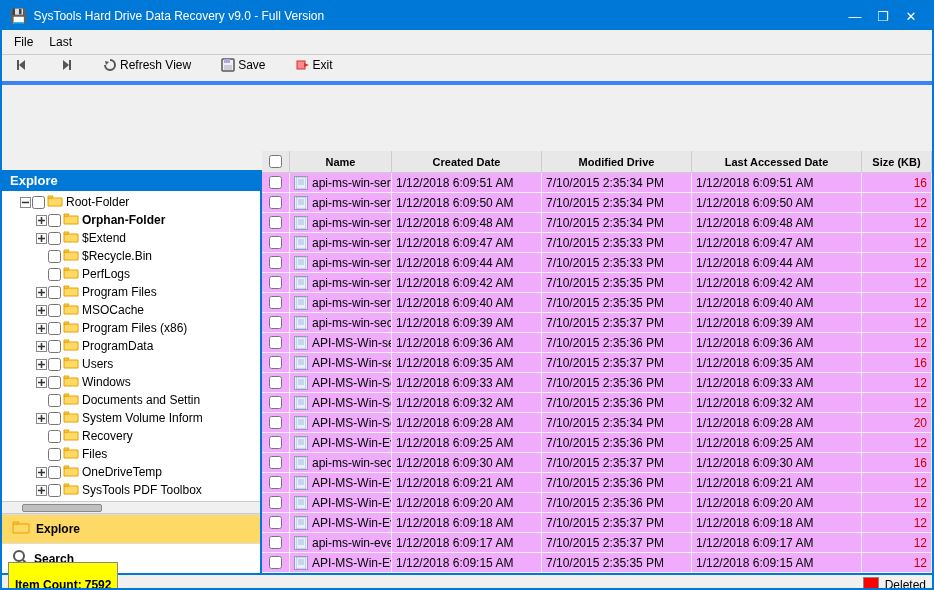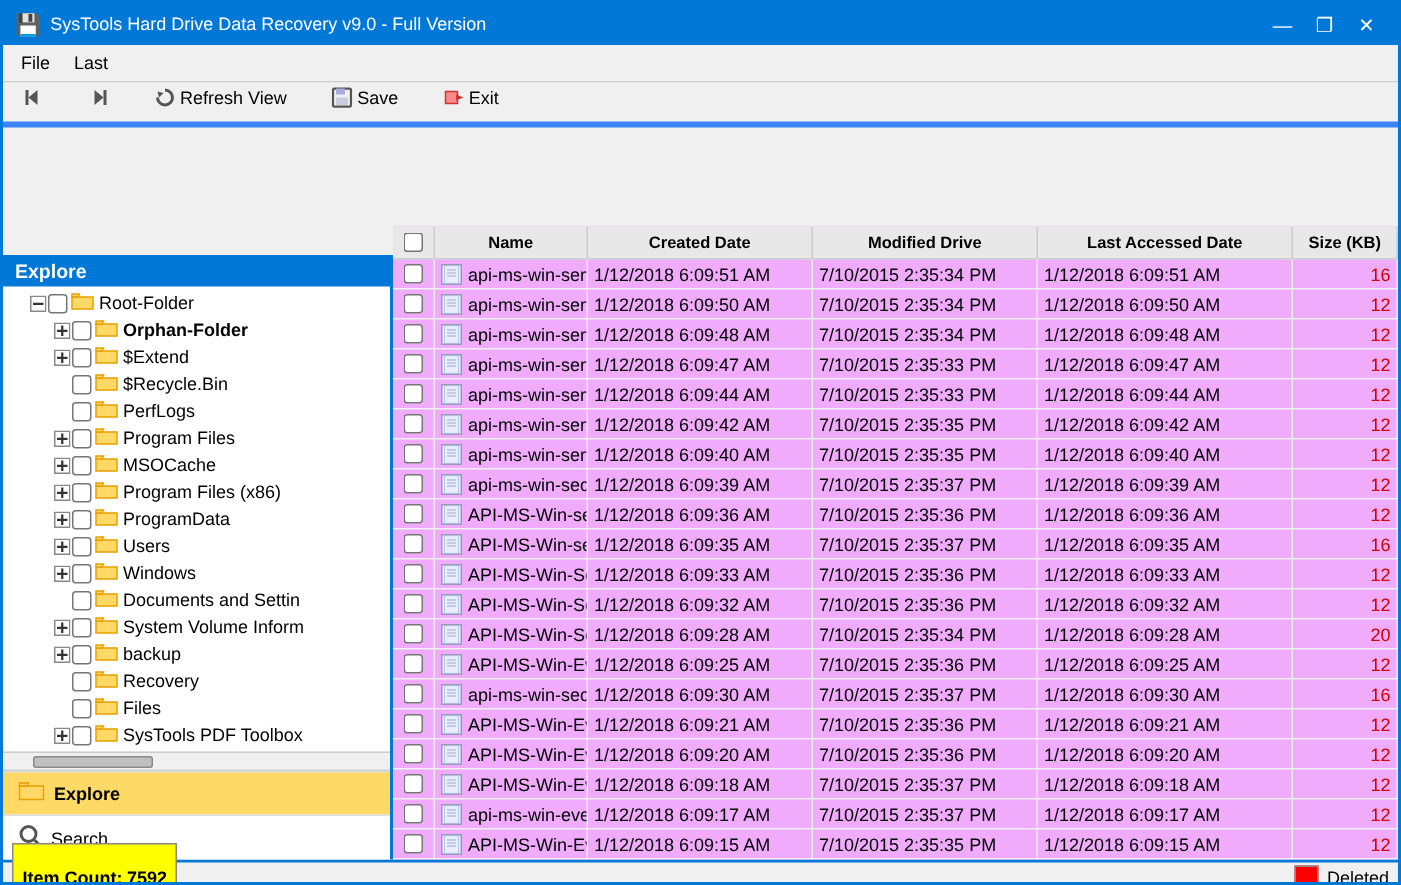--- a/index.html
+++ b/index.html
@@ -93,20 +93,21 @@
       flex-direction: column;
       border-top: 1px solid #ccc;
     }
     .tab-item {
       display: flex;
       align-items: center;
       gap: 6px;
       padding: 5px 10px;
       cursor: pointer;
       border-top: 1px solid #ddd;
+      font-weight: bold;
     }
     .tab-item.active { background: #ffd966; font-weight: bold; }
 
     
     .panel-hscroll {
       height: 12px;
       background: #f0f0f0;
       border-top: 1px solid #ccc;
       display: flex;
       align-items: center;
@@ -453,55 +454,55 @@
           <input type="checkbox" class="tree-checkbox" style="">
           <span style="margin-right: 3px;"><svg width="16" height="13" viewBox="0 0 16 13">
               <path d="M1,4 L1,12 L15,12 L15,4 Z" fill="#FFD966" stroke="#E8A000" stroke-width="1"></path>
               <path d="M1,4 L5,4 L6,2 L1,2 Z" fill="#FFD966" stroke="#E8A000" stroke-width="1"></path>
             </svg></span>
           <span>System Volume Inform</span>
         </div>
         <div class="tree-item">
           <span class="tree-indent"></span>
           <span class="tree-indent"></span>
-          <span class="tree-expander">
-            <svg width="11" height="11" viewBox="0 0 11 11">
-              <rect x="0.5" y="0.5" width="10" height="10" fill="white" stroke="#888"></rect>
-              <line x1="5.5" y1="2" x2="5.5" y2="9" stroke="#333" stroke-width="1.5"></line>
-              <line x1="2" y1="5.5" x2="9" y2="5.5" stroke="#333" stroke-width="1.5"></line>
-            </svg>
-          </span>
-          <input type="checkbox" class="tree-checkbox" style="">
-          <span style="margin-right: 3px;"><svg width="16" height="13" viewBox="0 0 16 13">
-              <path d="M1,4 L1,12 L15,12 L15,4 Z" fill="#FFD966" stroke="#E8A000" stroke-width="1"></path>
-              <path d="M1,4 L5,4 L6,2 L1,2 Z" fill="#FFD966" stroke="#E8A000" stroke-width="1"></path>
-            </svg></span>
-          <span>backup</span>
-        </div>
-        <div class="tree-item">
-          <span class="tree-indent"></span>
-          <span class="tree-indent"></span>
           <span class="tree-expander" style="width: 14px;"></span>
           <input type="checkbox" class="tree-checkbox" style="">
           <span style="margin-right: 3px;"><svg width="16" height="13" viewBox="0 0 16 13">
               <path d="M1,4 L1,12 L15,12 L15,4 Z" fill="#FFD966" stroke="#E8A000" stroke-width="1"></path>
               <path d="M1,4 L5,4 L6,2 L1,2 Z" fill="#FFD966" stroke="#E8A000" stroke-width="1"></path>
             </svg></span>
           <span>Recovery</span>
         </div>
         <div class="tree-item">
           <span class="tree-indent"></span>
           <span class="tree-indent"></span>
           <span class="tree-expander" style="width: 14px;"></span>
           <input type="checkbox" class="tree-checkbox" style="">
           <span style="margin-right: 3px;"><svg width="16" height="13" viewBox="0 0 16 13">
               <path d="M1,4 L1,12 L15,12 L15,4 Z" fill="#FFD966" stroke="#E8A000" stroke-width="1"></path>
               <path d="M1,4 L5,4 L6,2 L1,2 Z" fill="#FFD966" stroke="#E8A000" stroke-width="1"></path>
             </svg></span>
           <span>Files</span>
+        </div>
+        <div class="tree-item">
+          <span class="tree-indent"></span>
+          <span class="tree-indent"></span>
+          <span class="tree-expander">
+            <svg width="11" height="11" viewBox="0 0 11 11">
+              <rect x="0.5" y="0.5" width="10" height="10" fill="white" stroke="#888"></rect>
+              <line x1="5.5" y1="2" x2="5.5" y2="9" stroke="#333" stroke-width="1.5"></line>
+              <line x1="2" y1="5.5" x2="9" y2="5.5" stroke="#333" stroke-width="1.5"></line>
+            </svg>
+          </span>
+          <input type="checkbox" class="tree-checkbox" style="">
+          <span style="margin-right: 3px;"><svg width="16" height="13" viewBox="0 0 16 13">
+              <path d="M1,4 L1,12 L15,12 L15,4 Z" fill="#FFD966" stroke="#E8A000" stroke-width="1"></path>
+              <path d="M1,4 L5,4 L6,2 L1,2 Z" fill="#FFD966" stroke="#E8A000" stroke-width="1"></path>
+            </svg></span>
+          <span>OneDriveTemp</span>
         </div>
         <div class="tree-item">
           <span class="tree-indent"></span>
           <span class="tree-indent"></span>
           <span class="tree-expander">
             <svg width="11" height="11" viewBox="0 0 11 11">
               <rect x="0.5" y="0.5" width="10" height="10" fill="white" stroke="#888"></rect>
               <line x1="5.5" y1="2" x2="5.5" y2="9" stroke="#333" stroke-width="1.5"></line>
               <line x1="2" y1="5.5" x2="9" y2="5.5" stroke="#333" stroke-width="1.5"></line>
             </svg>

